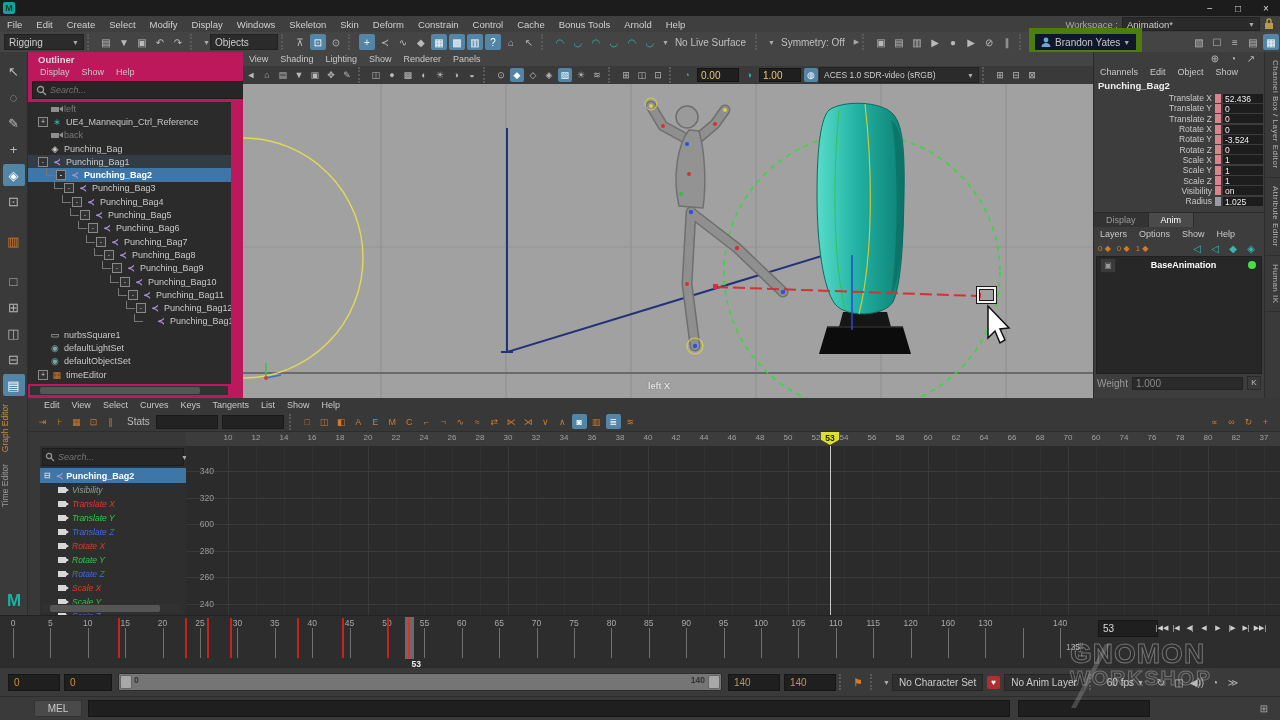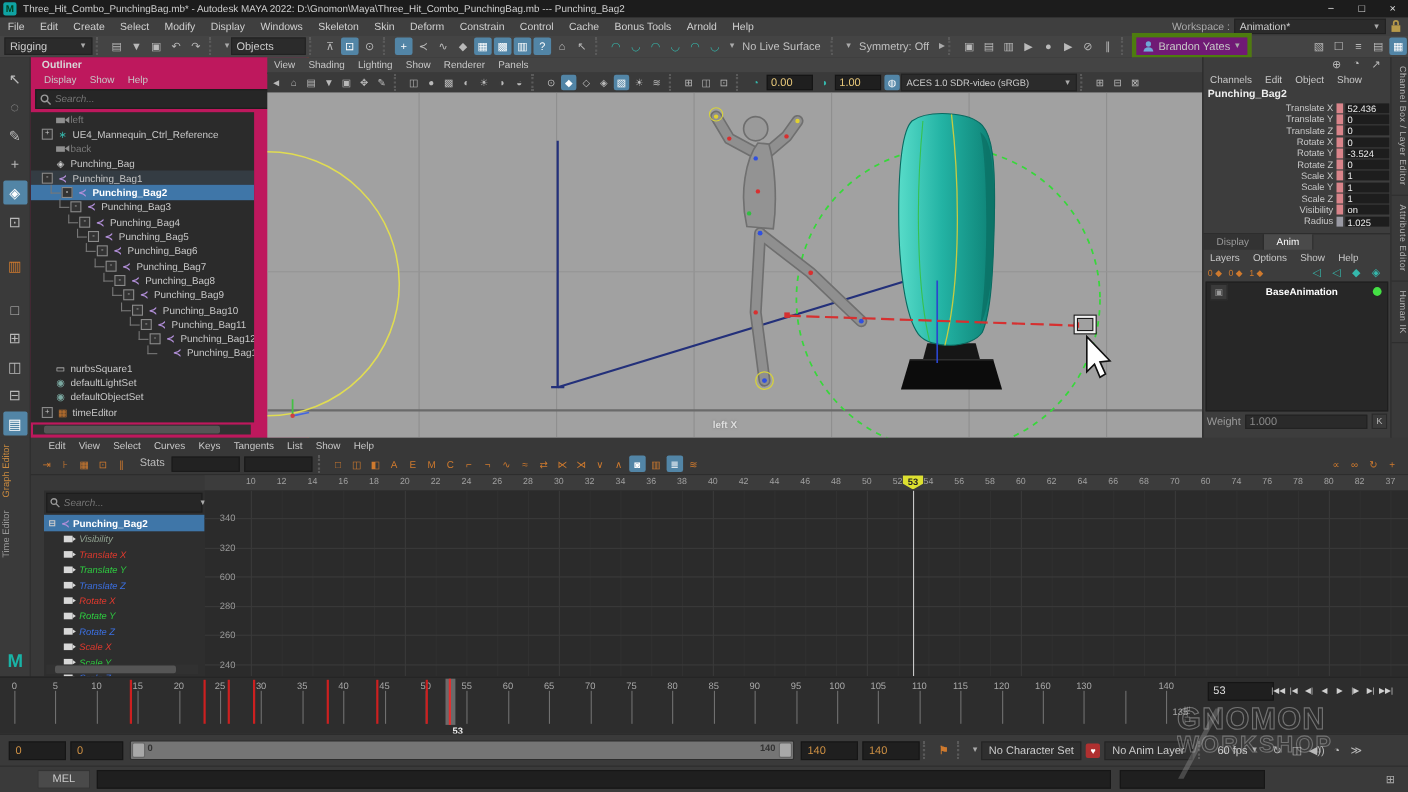--- a/index.html
+++ b/index.html
@@ -138,21 +138,20 @@
   #wmthe{position:absolute;left:2px;top:8px;font-size:7px;letter-spacing:1px;color:rgba(200,200,200,0.5);transform:rotate(-90deg);}
   #wmslash{position:absolute;left:-12px;top:6px;width:30px;height:64px;border-right:5px solid rgba(200,200,200,0.25);transform:skewX(-28deg);}
 </style>
 </head>
 <body>
 
 <div id="stage">
 
   <div id="titlebar" class="abs">
     <div id="mayalogo">M</div>
-    <div>Three_Hit_Combo_PunchingBag.mb* - Autodesk MAYA 2022: D:\Gnomon\Maya\Three_Hit_Combo_PunchingBag.mb --- Punching_Bag2</div>
     <div id="winbtns">
       <div class="winbtn">−</div>
       <div class="winbtn">□</div>
       <div class="winbtn">×</div>
     </div>
   </div>
 
   <div id="menubar" class="abs">
     <div id="mainmenus" class="row">
         <div class="mi">File</div>
@@ -242,21 +241,21 @@
         <div class="ib">▣</div>
         <div class="ib">▤</div>
         <div class="ib">▥</div>
         <div class="ib">▶</div>
         <div class="ib">●</div>
         <div class="ib">▶</div>
         <div class="ib">⊘</div>
         <div class="ib">∥</div>
       </div>
     <div class="sep"></div>
-    <div class="row" style="background:#701a75;border:4px solid #4d7c0f;height:16px;padding:0 6px">
+    <div class="row" style="background:#0f172a;border:6px solid #4d7c0f;height:16px;padding:0 6px">
       <svg width="10" height="10" style="margin-right:4px">
           <circle cx="5" cy="3" r="2.4" fill="#6fa8d8"></circle>
           <path d="M0.5 10 a4.5 4 0 0 1 9 0 Z" fill="#6fa8d8"></path>
         </svg>
       <span>Brandon Yates</span>
       <span class="arr">▼</span>
     </div>
     <div style="margin-left:auto" class="row" id="sl-toggles">
         <div class="ib">▧</div>
         <div class="ib">☐</div>

